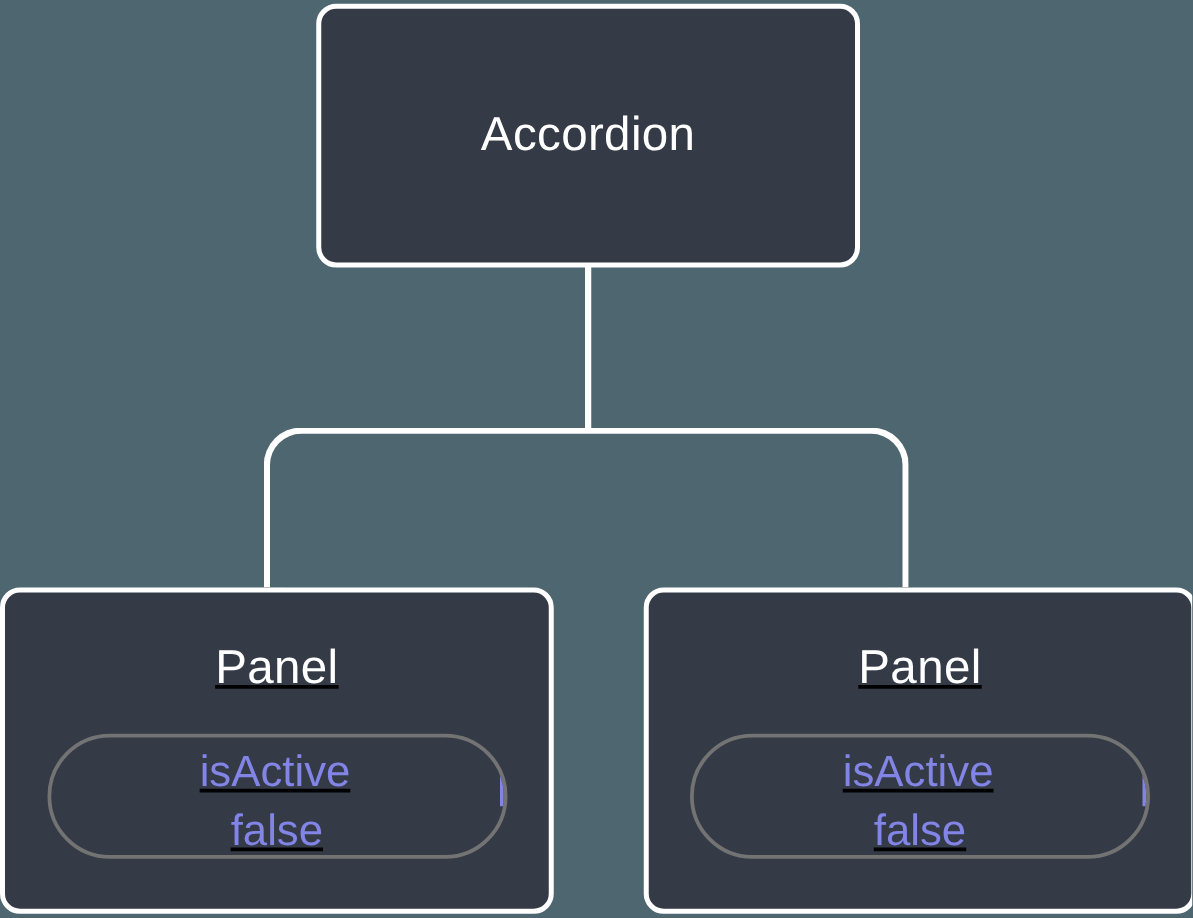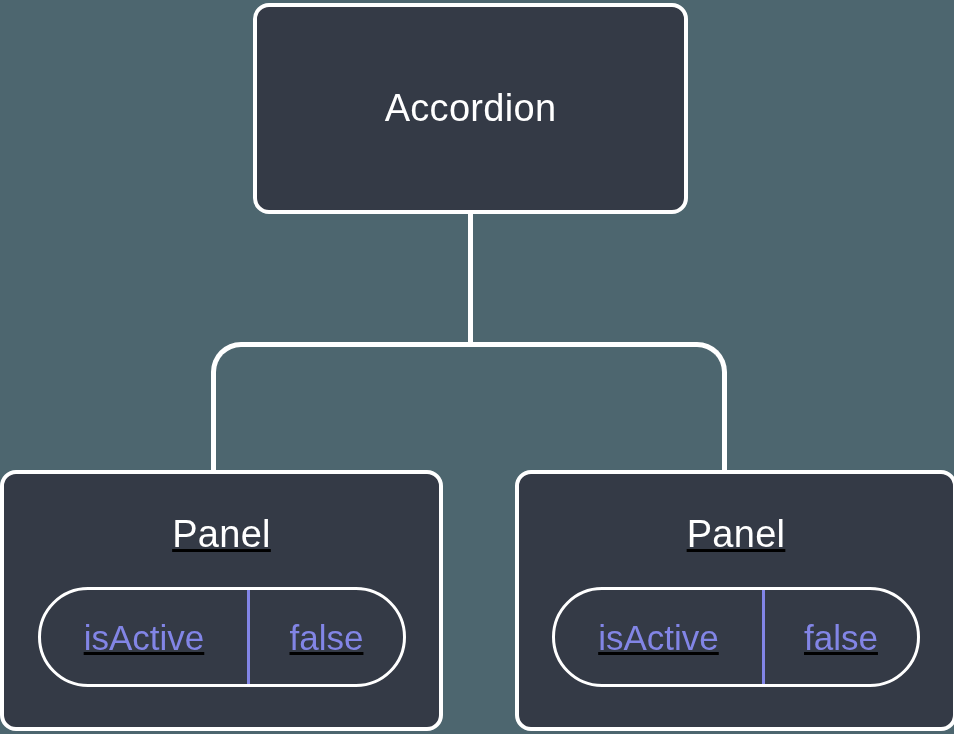--- a/index.html
+++ b/index.html
@@ -76,24 +76,25 @@
     width: 442px;
   }
   .panel-node .node-label {
     margin-top: 38px;
   }
   .pill {
     margin-top: 30px;
     width: 368px;
     height: 100px;
     box-sizing: border-box;
-    border: 3px solid #ffffff;
+    border: 3px solid #737373;
     border-radius: 52px;
     display: flex;
     overflow: hidden;
+    flex-direction: column;
   }
   .pill-cell {
     display: flex;
     align-items: center;
     justify-content: center;
     color: #8285e6;
     font-size: 35px;
     line-height: 1;
   }
   .pill-key {

